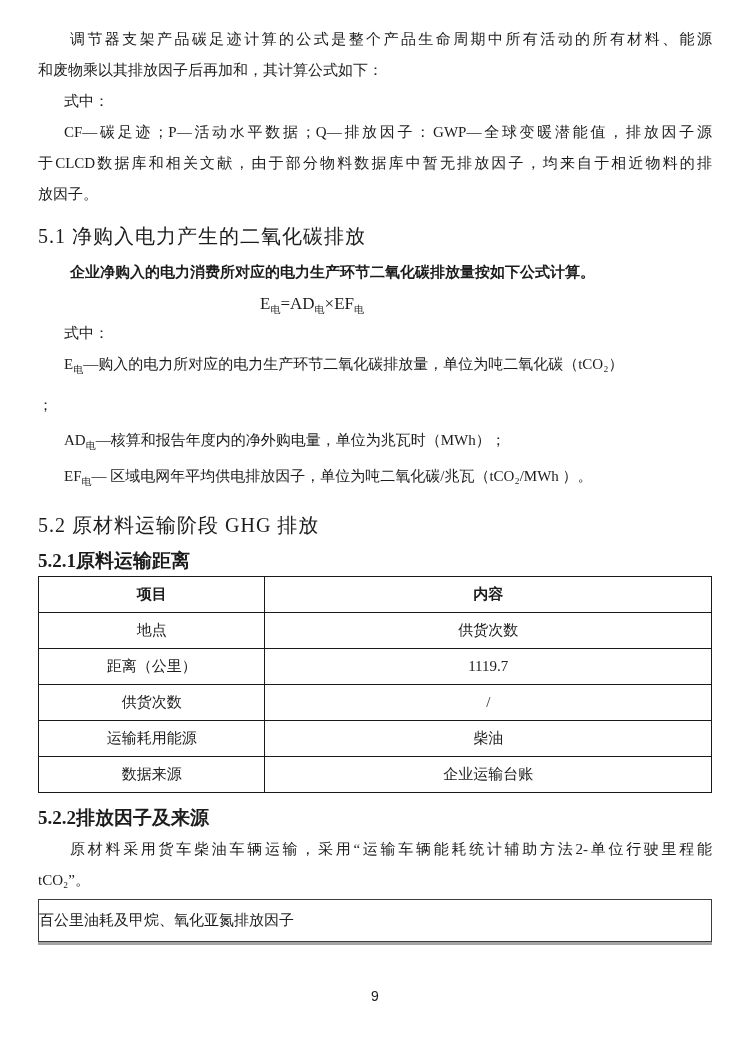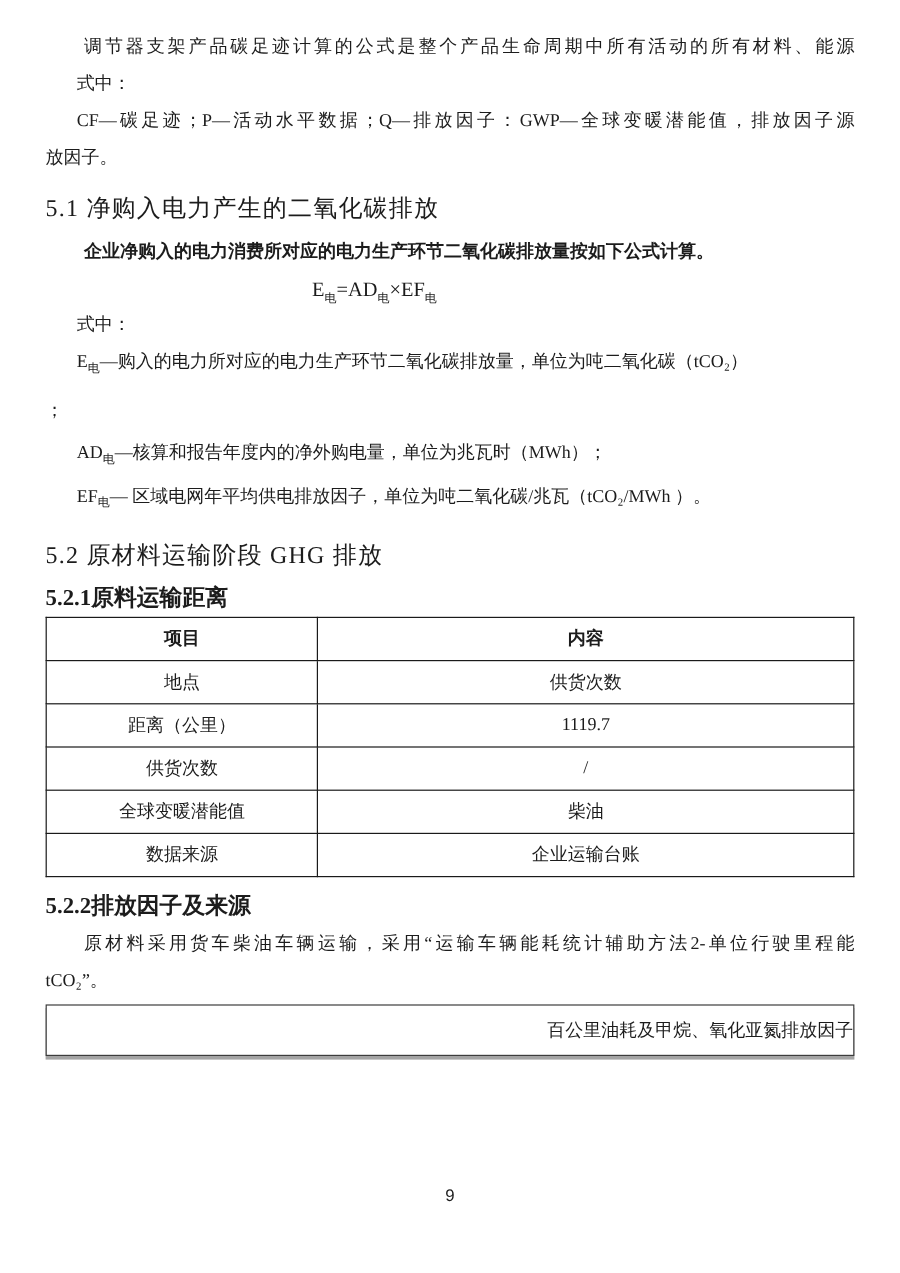--- a/index.html
+++ b/index.html
@@ -74,47 +74,49 @@
   table.data-table th { font-weight:bold; }
   .col-item { width:33.5%; }
 
   .para-522 { margin-top:6px; }
 
   .factor-box {
     margin-top:3px;
     border:1.6px solid #3c3c3c;
     box-shadow:0 3px 0 rgba(90,90,90,0.55);
     height:41px;
-    display:flex; align-items:center; justify-content:flex-end;
+    display:flex; align-items:center; justify-content:flex-start;
     font-size:15px;
   }
 
   .page-number {
     position:absolute;
     left:0; right:0;
     top:988px;
     text-align:center;
     font-size:14px;
     font-family:"Liberation Sans","DejaVu Sans",sans-serif;
   }
 </style>
 </head>
 <body>
 
 <div class="page">
 
   <div class="body-text">
     <div class="jline indent">调节器支架产品碳足迹计算的公式是整个产品生命周期中所有活动的所有材料、能源</div>
+    <div class="lastline">和废物乘以其排放因子后再加和，其计算公式如下：</div>
   </div>
 
 
   <div class="body-text indent-sm">式中：</div>
 
   <div class="body-text">
     <div class="jline indent-sm">CF—碳足迹；P—活动水平数据；Q—排放因子：GWP—全球变暖潜能值，排放因子源</div>
+    <div class="jline">于CLCD数据库和相关文献，由于部分物料数据库中暂无排放因子，均来自于相近物料的排</div>
     <div class="lastline">放因子。</div>
   </div>
 
   <h2 class="h-major">5.1 净购入电力产生的二氧化碳排放</h2>
   <div class="body-text indent" style="margin-top:6px;font-weight:bold;">企业净购入的电力消费所对应的电力生产环节二氧化碳排放量按如下公式计算。</div>
 
   <div class="formula-e">
     <span>E</span><sub class="elec">电</sub><span>=AD</span><sub class="elec">电</sub><span>×EF</span><sub class="elec">电</sub>
   </div>
 
@@ -146,21 +148,21 @@
     </tr>
     <tr>
       <td>距离（公里）</td>
       <td>1119.7</td>
     </tr>
     <tr>
       <td>供货次数</td>
       <td>/</td>
     </tr>
     <tr>
-      <td>全球变暖潜能值</td>
+      <td>运输耗用能源</td>
       <td>柴油</td>
     </tr>
     <tr>
       <td>数据来源</td>
       <td>企业运输台账</td>
     </tr>
   </tbody>
     </table>
 
   <h3 class="h-minor" style="margin-top:14px;">5.2.2排放因子及来源</h3>

